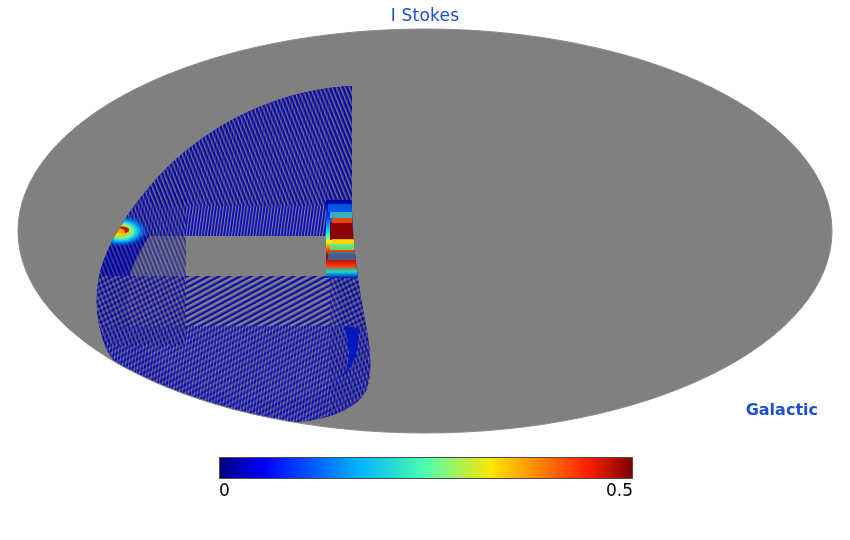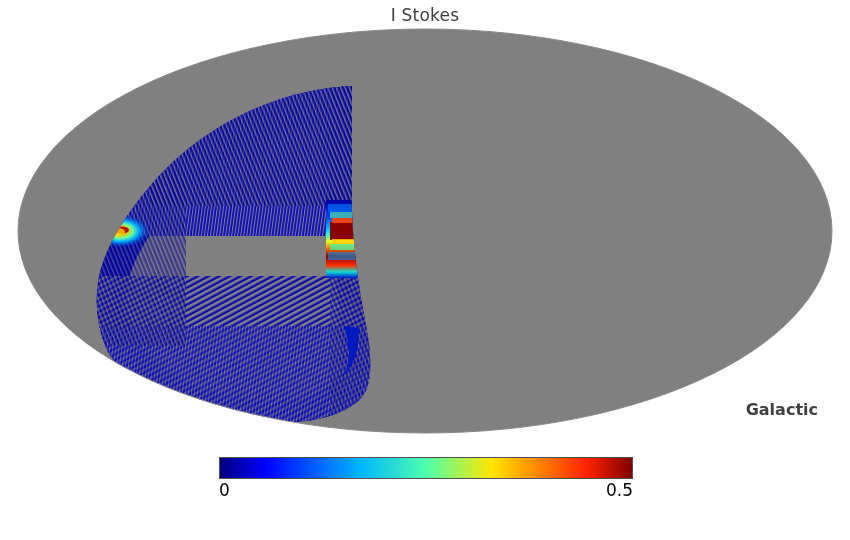--- a/index.html
+++ b/index.html
@@ -6,30 +6,30 @@
   body{
     width:850px;height:540px;
     background:#ffffff;
     font-family:"DejaVu Sans","Liberation Sans",sans-serif;
     overflow:hidden;position:relative;
   }
   #figure{position:absolute;left:0;top:0;width:850px;height:540px;}
 
   #map-title{
     position:absolute;left:0;top:4px;width:850px;
-    text-align:center;font-size:17px;color:#404040;
+    text-align:center;font-size:17px;color:#1d4ed8;
     letter-spacing:.2px;line-height:22px;
   }
 
   #sky-map{position:absolute;left:0;top:26px;width:850px;height:412px;}
   #sky-map svg{display:block;}
 
   #coord-label{
     position:absolute;right:32px;top:400px;
-    font-size:16px;font-weight:bold;color:#404040;
+    font-size:16px;font-weight:bold;color:#1d4ed8;
   }
 
   #colorbar-group{position:absolute;left:219px;top:457px;width:414px;}
   #colorbar{
     width:414px;height:22px;
     border:1px solid #4d4d4d;
     box-sizing:border-box;
   }
   #colorbar-ticks{
     position:relative;width:414px;height:24px;margin-top:1px;

